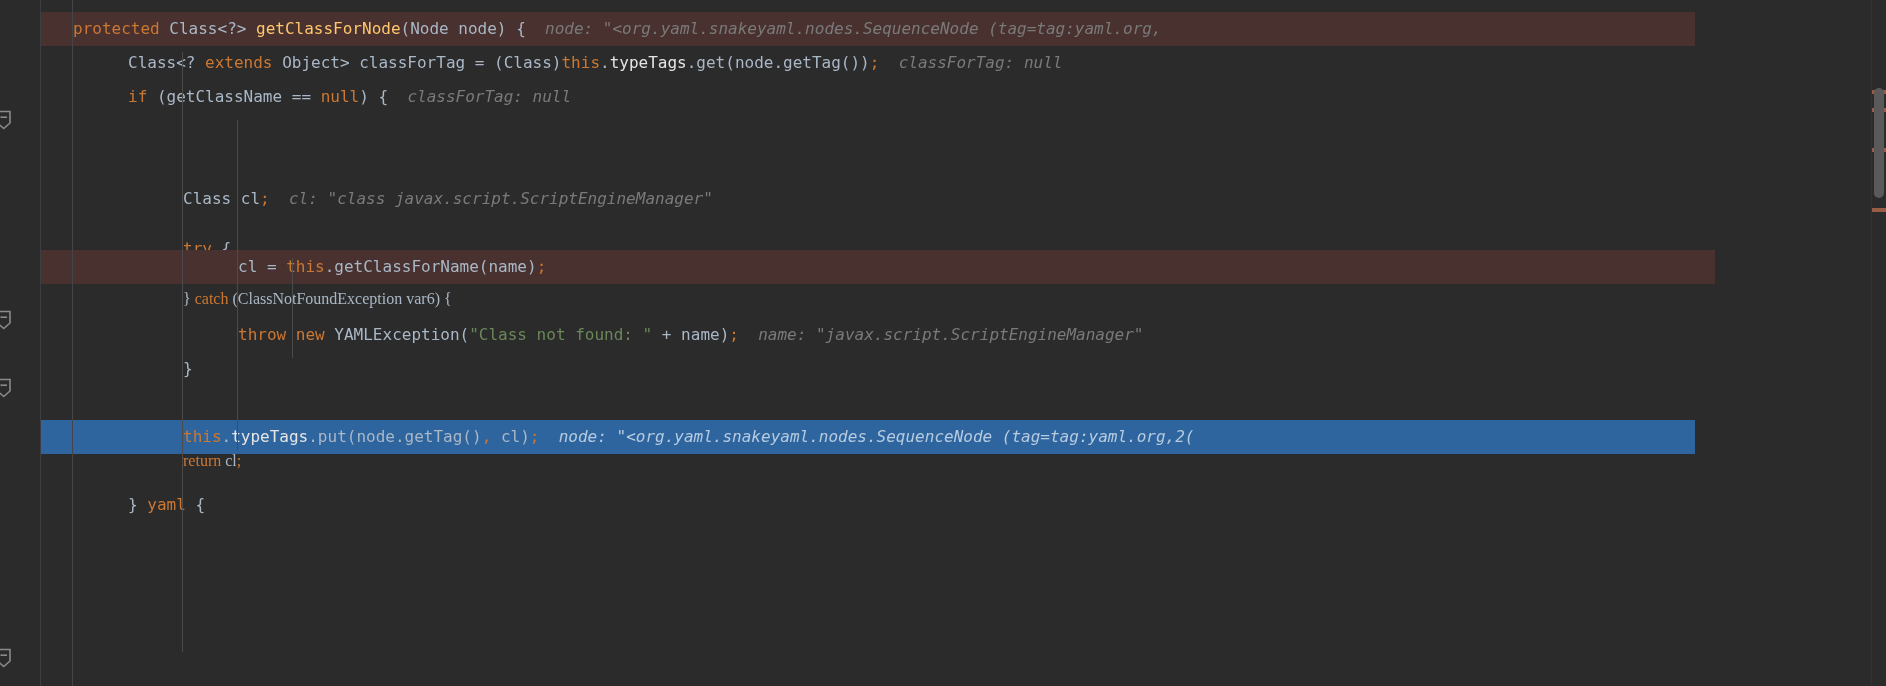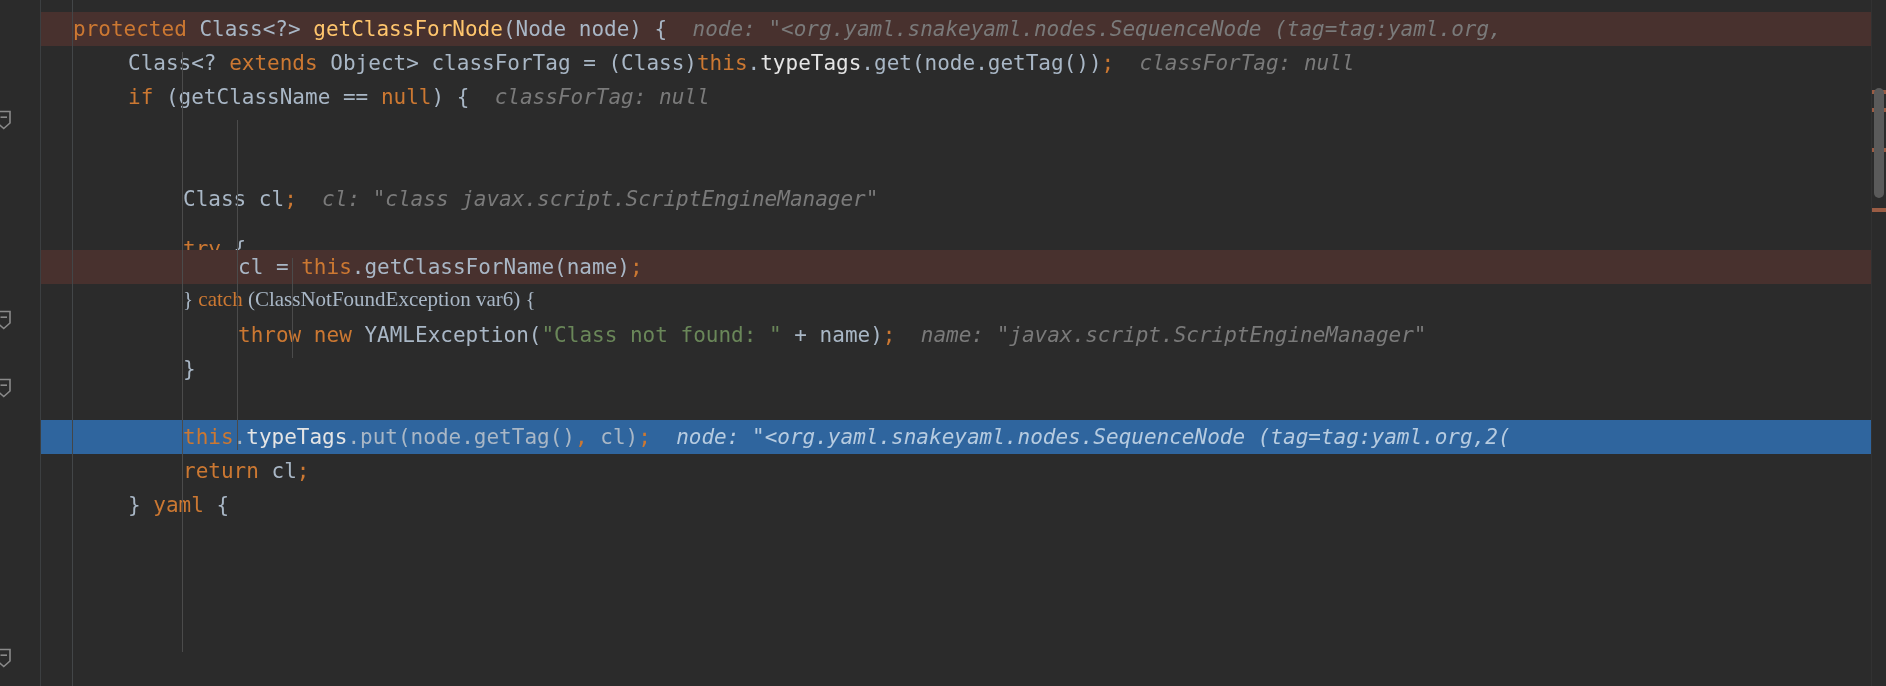--- a/index.html
+++ b/index.html
@@ -31,23 +31,23 @@
   .fold{
     position:absolute;left:-4px;width:18px;height:20px;z-index:5;
   }
   .fold svg{display:block;}
   
   .code{
     position:absolute;left:0;top:0;width:1886px;height:686px;
     z-index:1;
   }
   .line{
-    position:absolute;left:0;width:1886px;height:34px;
+    position:absolute;left:0;width:1695px;height:34px;
     white-space:pre;
-    font-size:21px;
+    font-size:16px;
     line-height:34px;
     color:#a9b7c6;
     letter-spacing:0px;
   }
   .line .txt{
     position:absolute;left:73px;top:0;white-space:pre;
   }
   .hl-error{background:#48312e;}
   .hl-select{background:#2f659e;}
   
@@ -86,27 +86,27 @@
 
 <div id="editor">
 
   <div class="code">
       <div class="line hl-error" style="top: 12px;"><span class="txt" style="left: 73px;"><span class="kw">protected </span><span class="def">Class&lt;?&gt; </span><span class="fn">getClassForNode</span><span class="def">(Node node) {</span><span class="hint">  node: "&lt;org.yaml.snakeyaml.nodes.SequenceNode (tag=tag:yaml.org,</span></span></div>
       <div class="line" style="top: 46px;"><span class="txt" style="left: 128px;"><span class="def">Class&lt;? </span><span class="kw">extends </span><span class="def">Object&gt; classForTag = (Class)</span><span class="kw">this</span><span class="def">.</span><span class="fld">typeTags</span><span class="def">.get(node.getTag())</span><span class="semi">;</span><span class="hint">  classForTag: null</span></span></div>
       <div class="line" style="top: 80px;"><span class="txt" style="left: 128px;"><span class="kw">if </span><span class="def">(getClassName == </span><span class="kw">null</span><span class="def">) {</span><span class="hint">  classForTag: null</span></span></div>
       <div class="line" style="top: 148px;"><span class="txt" style="left: 183px;"></span></div>
       <div class="line" style="top: 182px;"><span class="txt" style="left: 183px;"><span class="def">Class cl</span><span class="semi">;</span><span class="hint">  cl: "class javax.script.ScriptEngineManager"</span></span></div>
       <div class="line" style="top: 232px;"><span class="txt" style="left: 183px;"><span class="kw">try </span><span class="def">{</span></span></div>
-      <div class="line hl-error" style="top: 250px;"><span class="txt" style="left: 238px;"><span class="def">cl = </span><span class="kw">this</span><span class="def">.getClassForName(name)</span><span class="semi">;</span></span></div>
+      <div class="line hl-error" style="top: 250px; padding-left: 20px;"><span class="txt" style="left: 238px;"><span class="def">cl = </span><span class="kw">this</span><span class="def">.getClassForName(name)</span><span class="semi">;</span></span></div>
       <div class="line" style="top: 282px; font-family: Liberation Serif, serif;"><span class="txt" style="left: 183px;"><span class="def">} </span><span class="kw">catch </span><span class="def">(ClassNotFoundException var6) {</span></span></div>
       <div class="line" style="top: 318px;"><span class="txt" style="left: 238px;"><span class="kw">throw </span><span class="kw">new </span><span class="def">YAMLException(</span><span class="str">"Class not found: "</span><span class="def"> + name)</span><span class="semi">;</span><span class="hint">  name: "javax.script.ScriptEngineManager"</span></span></div>
       <div class="line" style="top: 352px;"><span class="txt" style="left: 183px;"><span class="def">}</span></span></div>
       <div class="line" style="top: 386px;"><span class="txt" style="left: 183px;"></span></div>
       <div class="line hl-select" style="top: 420px;"><span class="txt" style="left: 183px;"><span class="kw">this</span><span class="def">.</span><span class="fld">typeTags</span><span class="def">.put(node.getTag()</span><span class="semi">,</span><span class="def"> cl)</span><span class="semi">;</span><span class="hint-sel">  node: "&lt;org.yaml.snakeyaml.nodes.SequenceNode (tag=tag:yaml.org,2(</span></span></div>
-      <div class="line" style="top: 454px;"><span class="txt" style="left: 183px;"><span class="kw">return </span><span class="def">cl</span><span class="semi">;</span></span></div>
+      <div class="line" style="top: 444px; font-family: Liberation Serif, serif;"><span class="txt" style="left: 183px;"><span class="kw">return </span><span class="def">cl</span><span class="semi">;</span></span></div>
       <div class="line" style="top: 488px;"><span class="txt" style="left: 128px;"><span class="def">} </span><span class="kw">yaml </span><span class="def">{</span></span></div>
     </div>
 
   <div>
       <div class="guide" style="left: 182px; top: 52px; height: 600px;"></div>
       <div class="guide" style="left: 237px; top: 120px; height: 330px;"></div>
       <div class="guide" style="left: 292px; top: 258px; height: 100px;"></div>
     </div>
 
   <div class="gutter">

